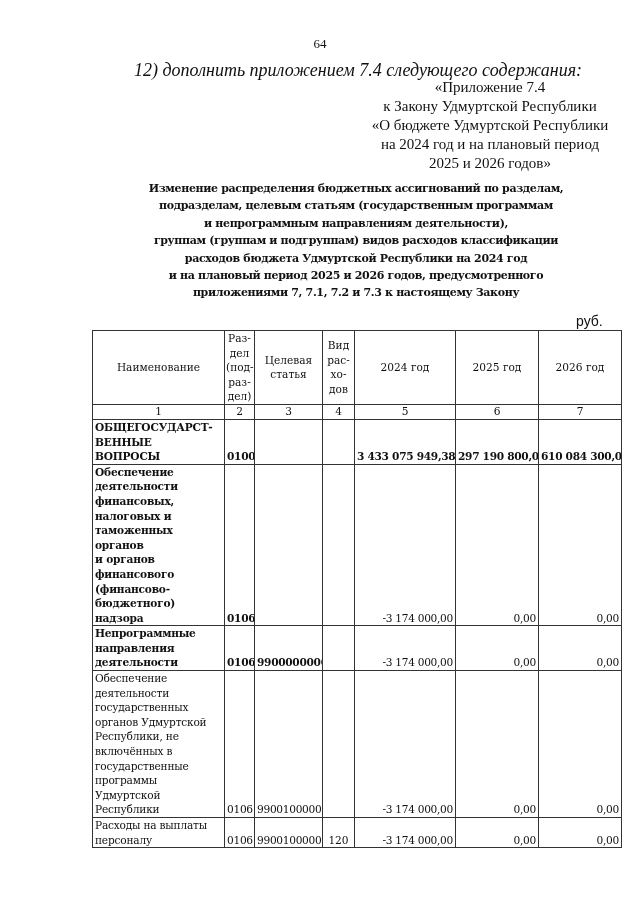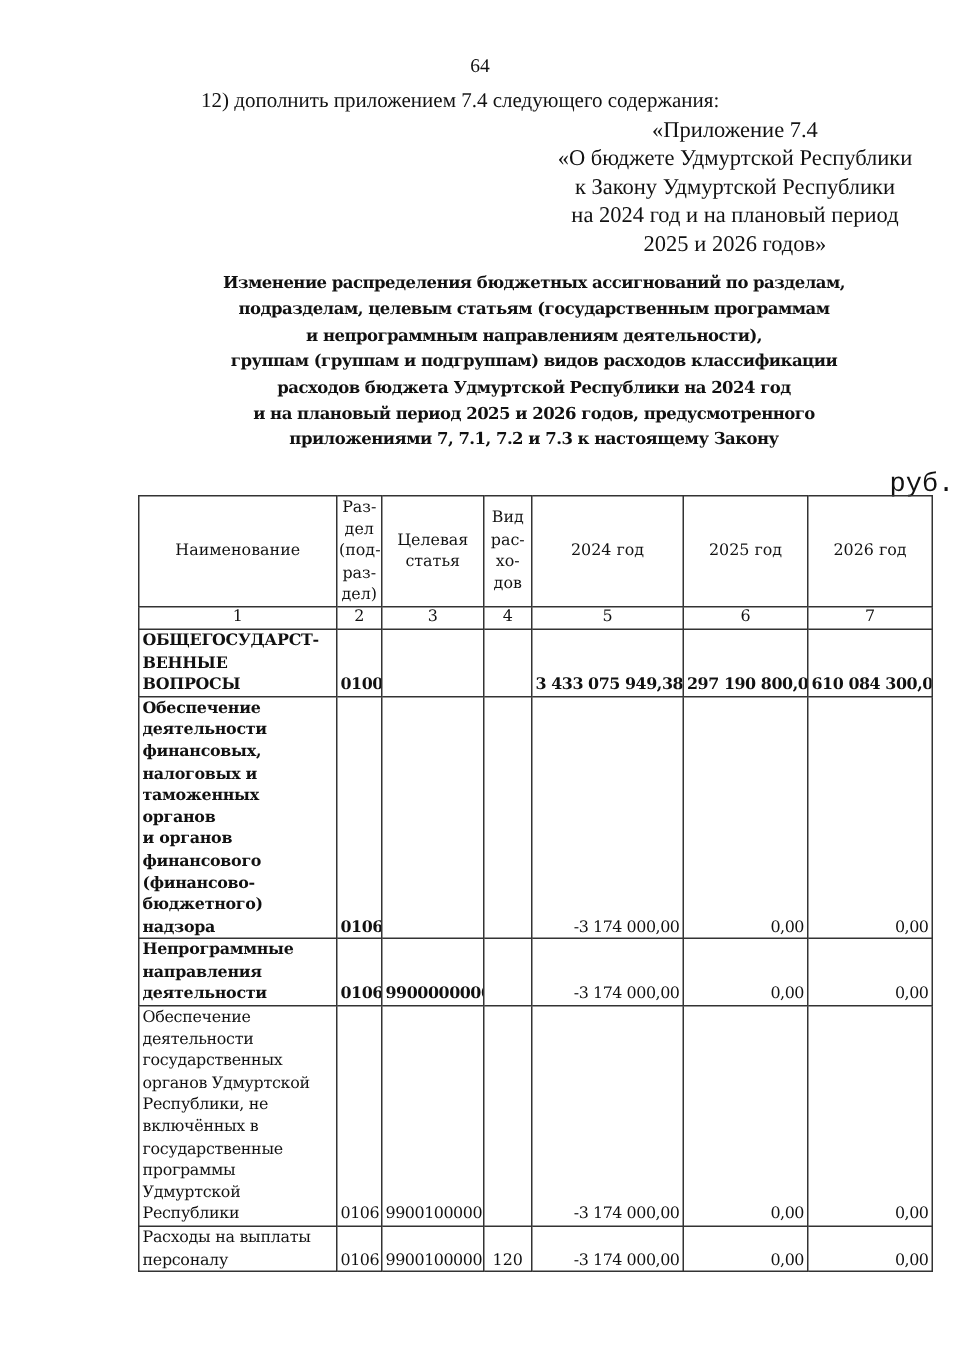--- a/index.html
+++ b/index.html
@@ -8,36 +8,36 @@
     font-family: "DejaVu Serif", "Liberation Serif", serif;
     color: #111;
   }
   .page-num {
     position: absolute; top: 36px; left: 0; width: 100%;
     text-align: center; font-size: 13px;
     font-family: "Liberation Serif", serif;
   }
   .intro {
     position: absolute; top: 60px; left: 134px;
-    font-size: 14px; font-family: "Liberation Serif", serif;
+    font-size: 18px; font-family: "Liberation Serif", serif; font-style: italic;
   }
   .appendix-ref {
     position: absolute; top: 78px; left: 358px; width: 264px;
     text-align: center; font-size: 15px; line-height: 19px;
     font-family: "Liberation Serif", serif;
   }
   .title {
     position: absolute; top: 180px; left: 96px; width: 520px;
     text-align: center; font-size: 11px; line-height: 17.4px;
     font-weight: bold; font-family: "DejaVu Serif", serif;
     letter-spacing: -0.35px;
   }
   .unit {
-    position: absolute; top: 313px; left: 593px;
-    font-size: 18px; font-family: Liberation Mono, monospace;
+    position: absolute; top: 313px; left: 576px;
+    font-size: 14px; font-family: Liberation Sans, sans-serif;
   }
   table.budget {
     position: absolute; top: 330px; left: 92px;
     border-collapse: collapse; table-layout: fixed;
     width: 529px;
     font-family: "DejaVu Serif", serif;
     font-size: 10.6px;
   }
   table.budget td, table.budget th {
     border: 1px solid #333; padding: 0 2px;
@@ -58,22 +58,22 @@
 </style>
 </head>
 <body>
 
 <div class="page-num">64</div>
 
 <div class="intro">12) дополнить приложением 7.4 следующего содержания:</div>
 
 <div class="appendix-ref">
   <div>«Приложение 7.4</div>
+  <div>к Закону Удмуртской Республики</div>
   <div>«О бюджете Удмуртской Республики</div>
-  <div>к Закону Удмуртской Республики</div>
   <div>на 2024 год и на плановый период</div>
   <div>2025 и 2026 годов»</div>
 </div>
 
 <div class="title">
   <div>Изменение распределения бюджетных ассигнований по разделам,</div>
   <div>подразделам, целевым статьям (государственным программам</div>
   <div>и непрограммным направлениям деятельности),</div>
   <div>группам (группам и подгруппам) видов расходов классификации</div>
   <div>расходов бюджета Удмуртской Республики на 2024 год</div>

